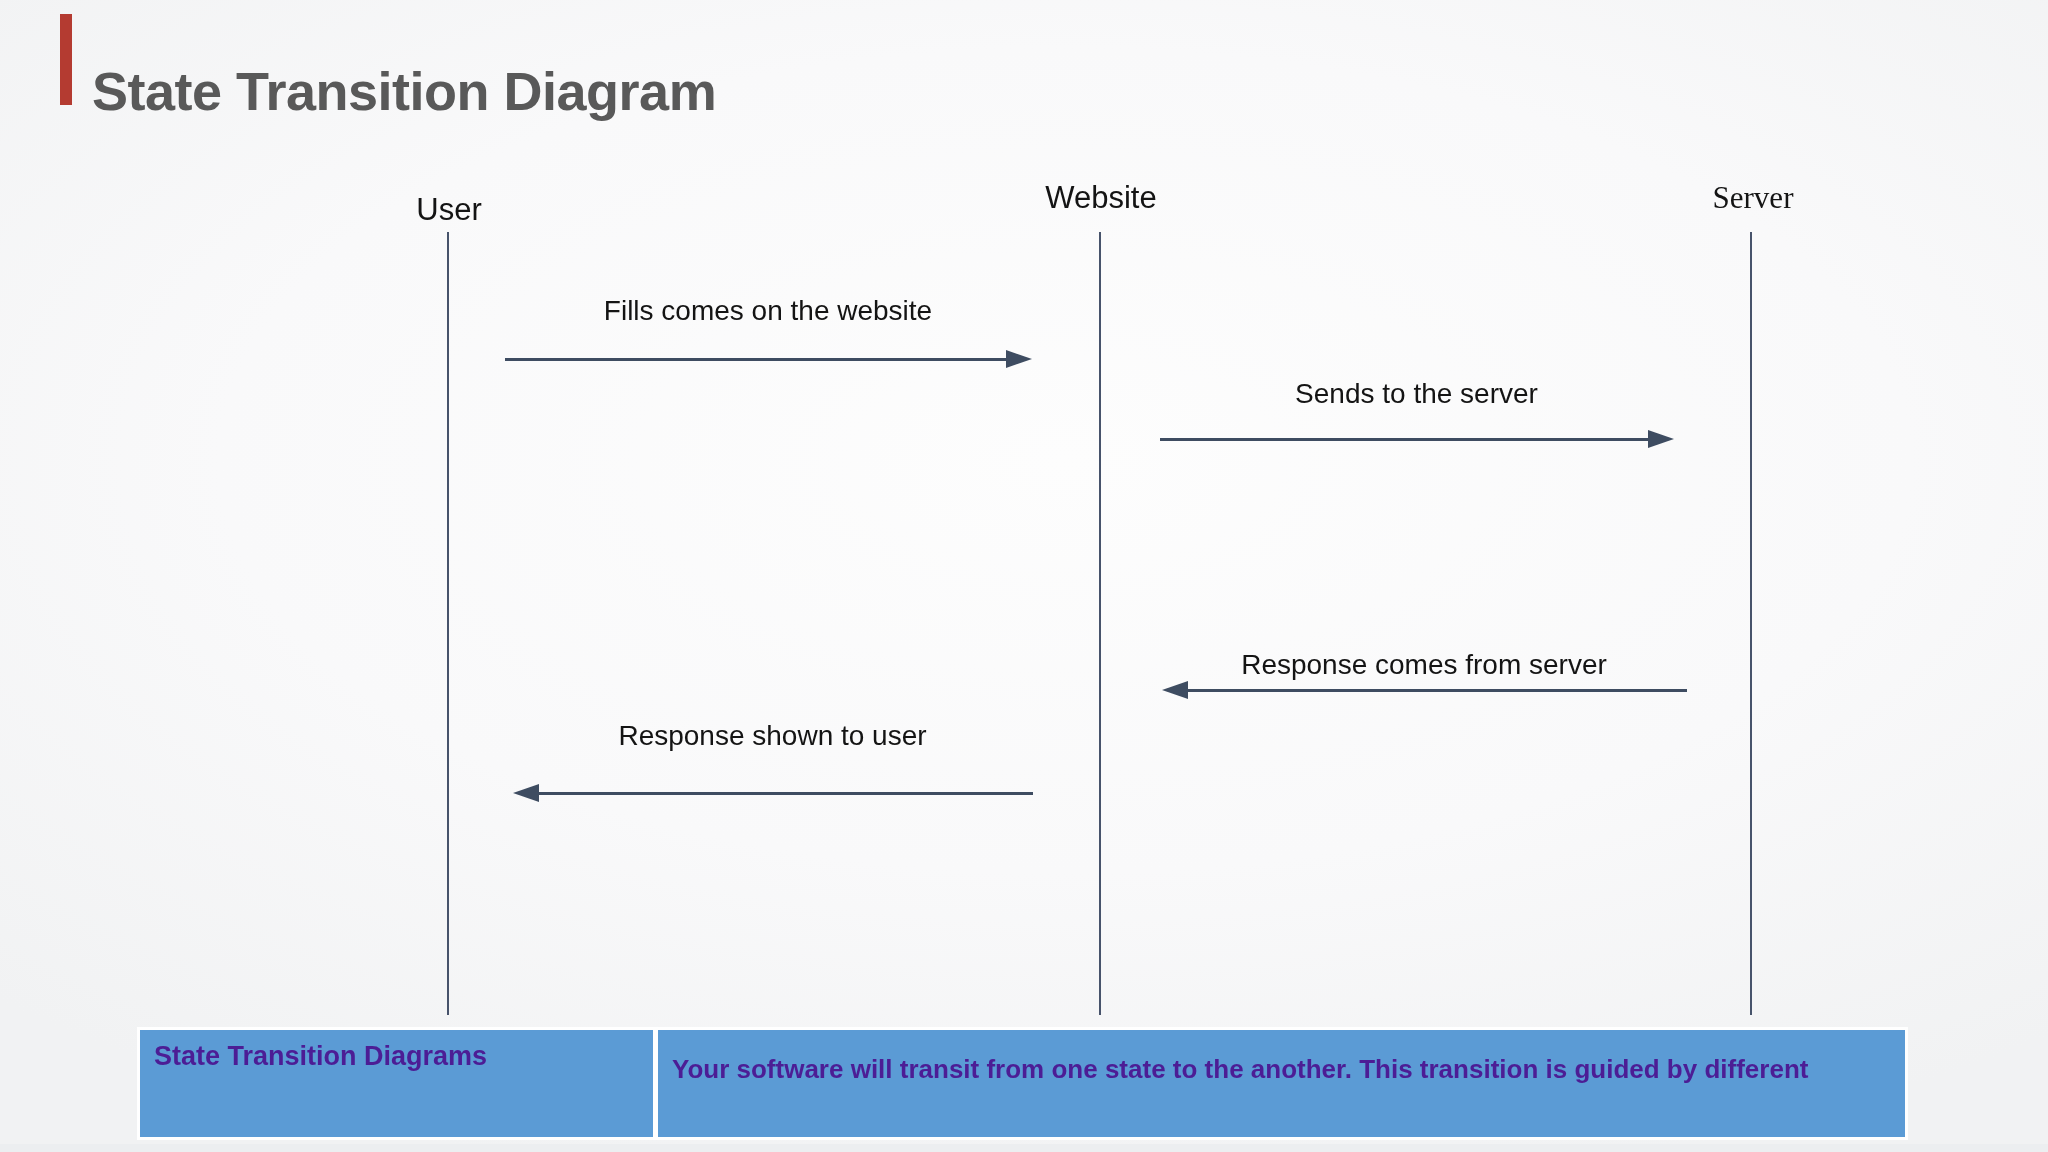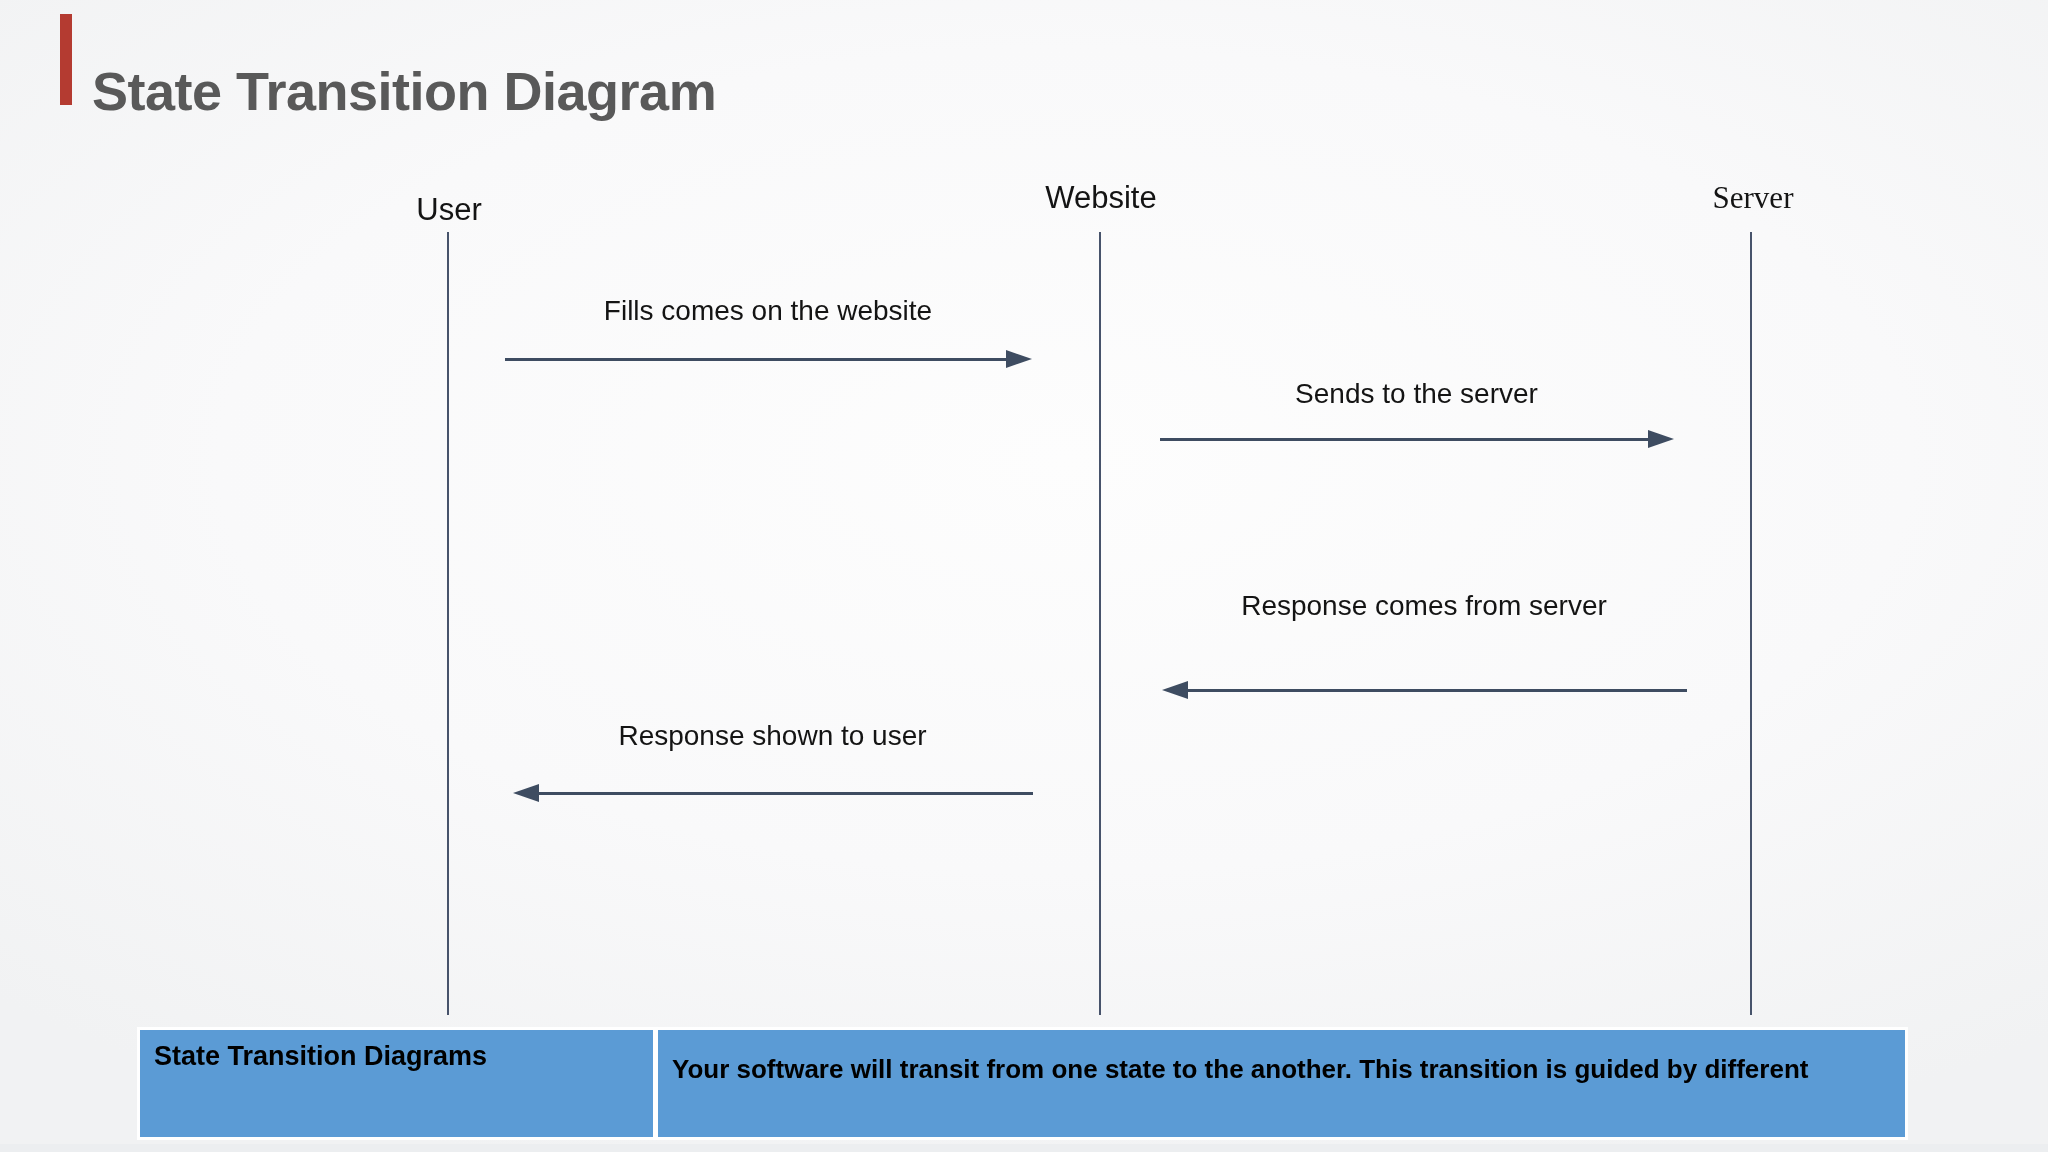--- a/index.html
+++ b/index.html
@@ -23,41 +23,41 @@
 
   .actor-label { position:absolute; transform:translateX(-50%); font-size:31px; color:#141414; white-space:nowrap; }
   .al-user    { left:449px;  top:192px; }
   .al-website { left:1101px; top:180px; }
   .al-server  { left:1753px; top:180px;font-family:Liberation Serif, serif; }
 
   
   .msg-label { position:absolute; font-size:28px; color:#141414; text-align:center; white-space:nowrap; }
   .msg1-label { left:505px;  top:295px; width:526px; }
   .msg2-label { left:1160px; top:378px; width:513px; }
-  .msg3-label { left:1162px; top:590px; width:524px;text-align:center; }
+  .msg3-label { left:1162px; top:649px; width:524px;text-align:center; }
   .msg4-label { left:513px;  top:720px; width:519px; }
 
   
   .arrow { position:absolute; height:18px; }
   .arrow .shaft { position:absolute; top:8px; height:3px; background:#3e4c61; left:0; right:0; }
   .arrow.dir-right .shaft { right:18px; }
   .arrow.dir-left  .shaft { left:18px; }
   .arrow .head { position:absolute; top:0; width:0; height:0;
     border-top:9px solid transparent; border-bottom:9px solid transparent; }
   .arrow.dir-right .head { right:0; border-left:26px solid #3e4c61; }
   .arrow.dir-left  .head { left:0;  border-right:26px solid #3e4c61; }
   .arrow1 { left:505px;  top:350px; width:527px; }
   .arrow2 { left:1160px; top:430px; width:514px; }
   .arrow3 { left:1162px; top:681px; width:525px; }
   .arrow4 { left:513px;  top:784px; width:520px; }
 
   
   .info-table { position:absolute; left:137px; top:1027px; width:1771px; height:113px;
     background:#ffffff; display:flex; padding:3px; gap:5px; }
-  .info-cell { background:#5b9bd5; color:#000000; font-weight:bold; }
+  .info-cell { background:#5b9bd5; color:#4c1d95; font-weight:bold; }
   .cell-term { flex:none; width:513px; font-size:27px; padding:11px 8px 0 14px; }
   .cell-def  { flex:1; font-size:26px; line-height:33px; padding:23px 20px 0 14px; }
   .def-line  { display:block; }
 
   .bottom-strip { position:absolute; left:0; bottom:0; width:100%; height:8px; background:#eceef0; }
 </style>
 </head>
 <body>
 
 <div class="slide">

